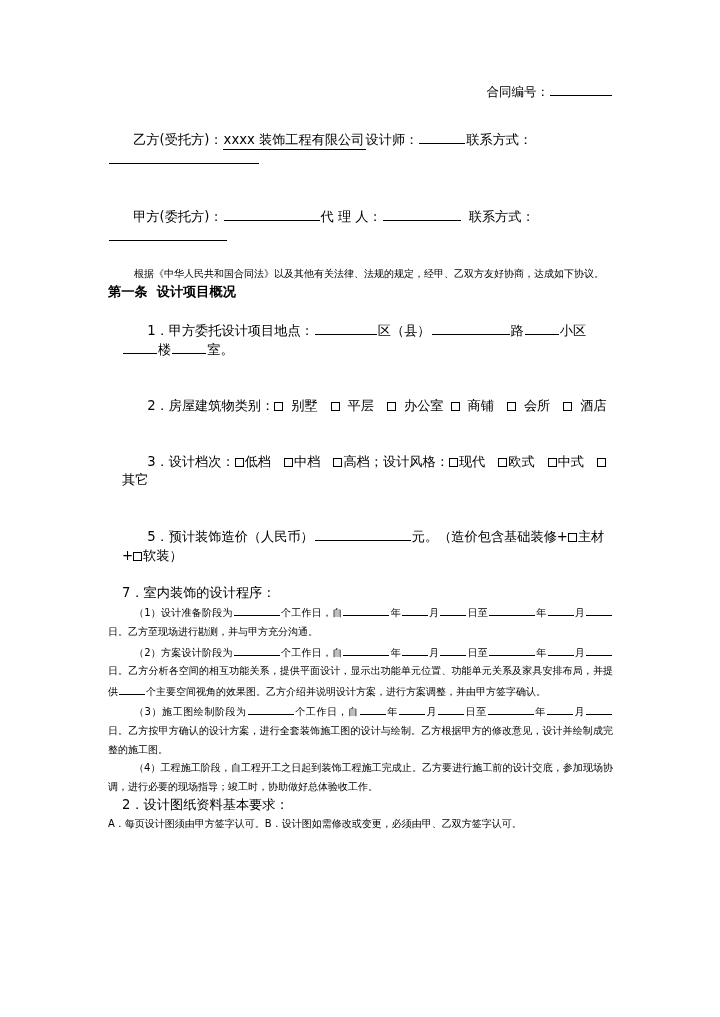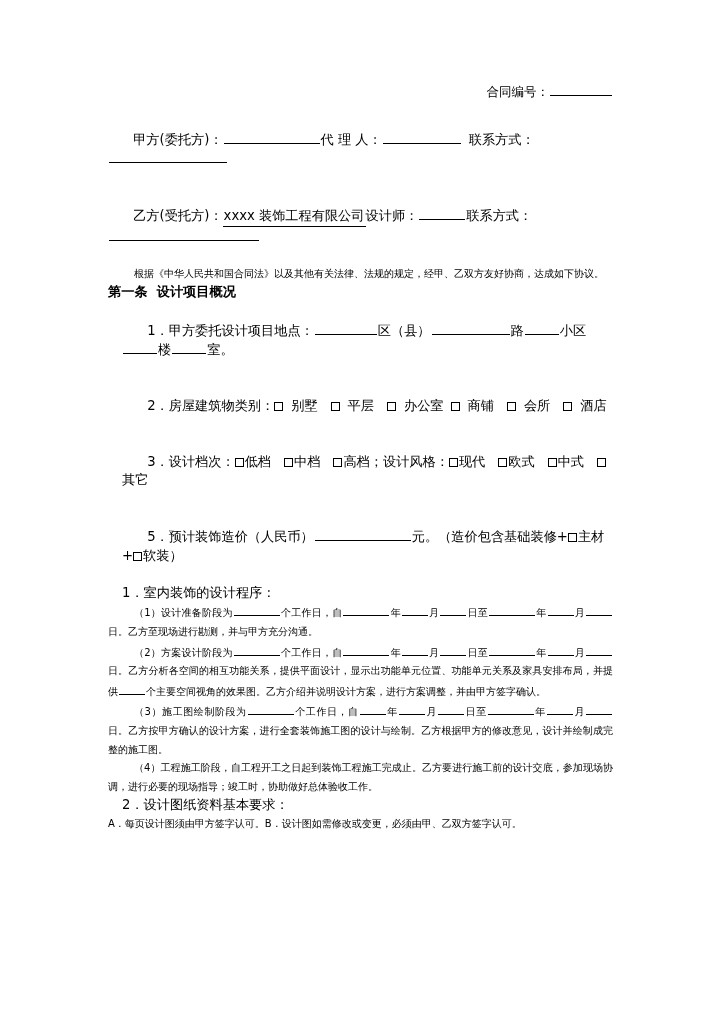--- a/index.html
+++ b/index.html
@@ -108,25 +108,25 @@
 
 <div class="page">
   <div class="content">
 
     <div class="contract-no">
       <span>合同编号：</span><span class="blank b-l"></span>
     </div>
 
 
     <div class="line">
-      <span>甲方(委托方)：</span><span class="blank b-xxl"></span><span>代 理 人：</span><span class="blank b-xl"></span><span class="sp"></span><span>联系方式：</span><span class="blank b-w"></span>
+      <span>乙方(受托方)：</span><span class="uval-cn">xxxx 装饰工程有限公司</span><span>设计师：</span><span class="blank b-m"></span><span>联系方式：</span><span class="blank b-max"></span>
     </div>
 
     <div class="line">
-      <span>乙方(受托方)：</span><span class="uval-cn">xxxx 装饰工程有限公司</span><span>设计师：</span><span class="blank b-m"></span><span>联系方式：</span><span class="blank b-max"></span>
+      <span>甲方(委托方)：</span><span class="blank b-xxl"></span><span>代 理 人：</span><span class="blank b-xl"></span><span class="sp"></span><span>联系方式：</span><span class="blank b-w"></span>
     </div>
 
     <div class="para indent2">根据《中华人民共和国合同法》以及其他有关法律、法规的规定，经甲、乙双方友好协商，达成如下协议。</div>
 
     <div class="line bold">第一条  设计项目概况</div>
 
     <div class="line" style="padding-left:14px">
       <span>1．</span><span>甲方委托设计项目地点：</span><span class="blank b-l"></span><span>区（县）</span><span class="blank b-xl"></span><span>路</span><span class="blank b-s"></span><span>小区</span><span class="blank b-s"></span><span>楼</span><span class="blank b-s"></span><span>室。</span>
     </div>
 
@@ -136,21 +136,21 @@
 
     <div class="line" style="padding-left:14px">
       <span>3．</span><span>设计档次：</span><span class="cb"></span><span>低档</span><span class="sp2"></span><span class="cb"></span><span>中档</span><span class="sp2"></span><span class="cb"></span><span>高档</span>；<span>设计风格：</span><span class="cb"></span><span>现代</span><span class="sp2"></span><span class="cb"></span><span>欧式</span><span class="sp2"></span><span class="cb"></span><span>中式</span><span class="sp2"></span><span class="cb"></span><span>其它</span>
     </div>
 
 
     <div class="line" style="padding-left:14px">
       <span>5．</span><span>预计装饰造价（人民币）</span><span class="blank b-xxl"></span><span>元。（造价包含基础装修+</span><span class="cb"></span><span>主材+</span><span class="cb"></span><span>软装）</span>
     </div>
 
-    <div class="line" style="padding-left:14px">1．室内装饰的设计程序：</div>
+    <div class="line" style="padding-left:14px">7．室内装饰的设计程序：</div>
 
     <div class="para" style="text-indent:26px">
       <span>（1）设计准备阶段为</span><span class="blank b-m"></span><span>个工作日，自</span><span class="blank b-m"></span><span>年</span><span class="blank b-xs"></span><span>月</span><span class="blank b-xs"></span><span>日至</span><span class="blank b-m"></span><span>年</span><span class="blank b-xs"></span><span>月</span><span class="blank b-xs"></span><span>日。</span><span>乙方至现场进行勘测，并与甲方充分沟通。</span>
     </div>
 
     <div class="para" style="text-indent:26px">
       <span>（2）方案设计阶段为</span><span class="blank b-m"></span><span>个工作日，自</span><span class="blank b-m"></span><span>年</span><span class="blank b-xs"></span><span>月</span><span class="blank b-xs"></span><span>日至</span><span class="blank b-m"></span><span>年</span><span class="blank b-xs"></span><span>月</span><span class="blank b-xs"></span><span>日。</span><span>乙方分析各空间的相互功能关系，提供平面设计，显示出功能单元位置、功能单元关系及家具安排布局，并提供</span><span class="blank b-xs"></span><span>个主要空间视角的效果图。乙方介绍并说明设计方案，进行方案调整，并由甲方签字确认。</span>
     </div>
 
     <div class="para" style="text-indent:26px">

